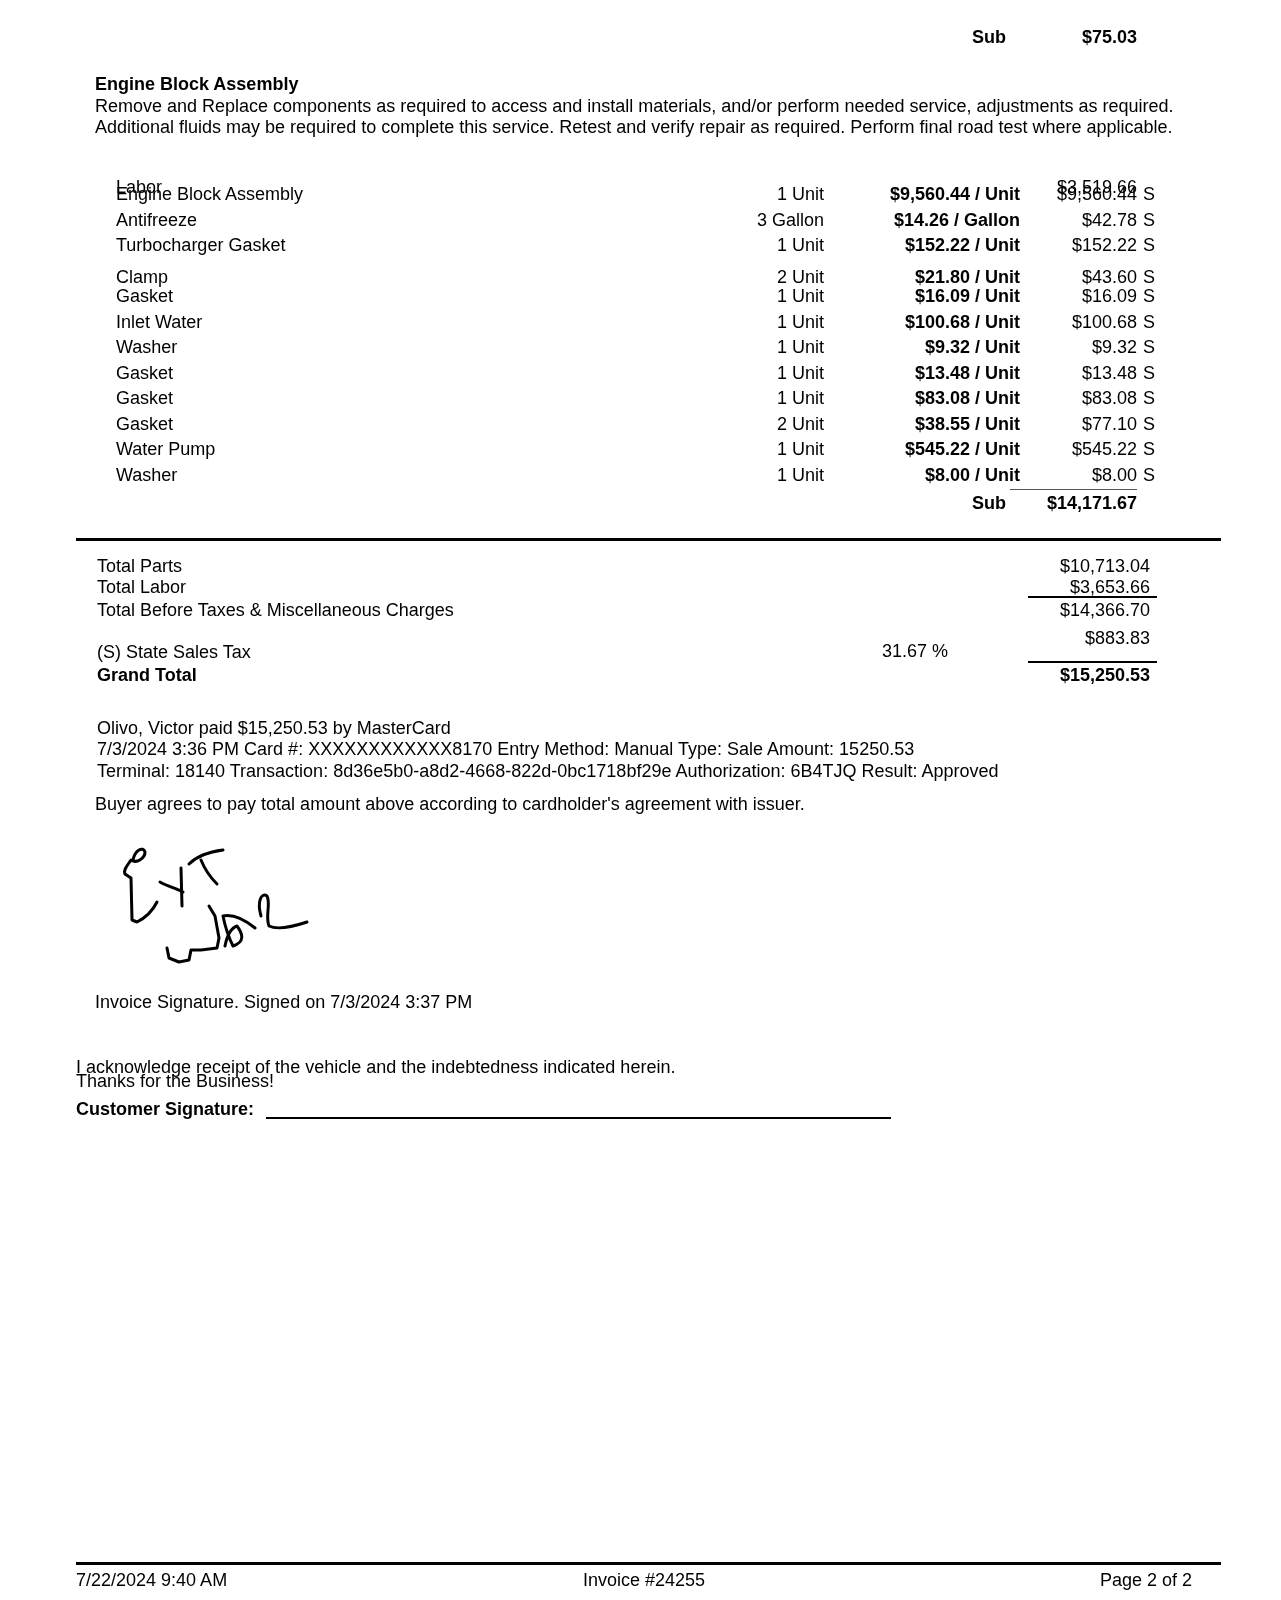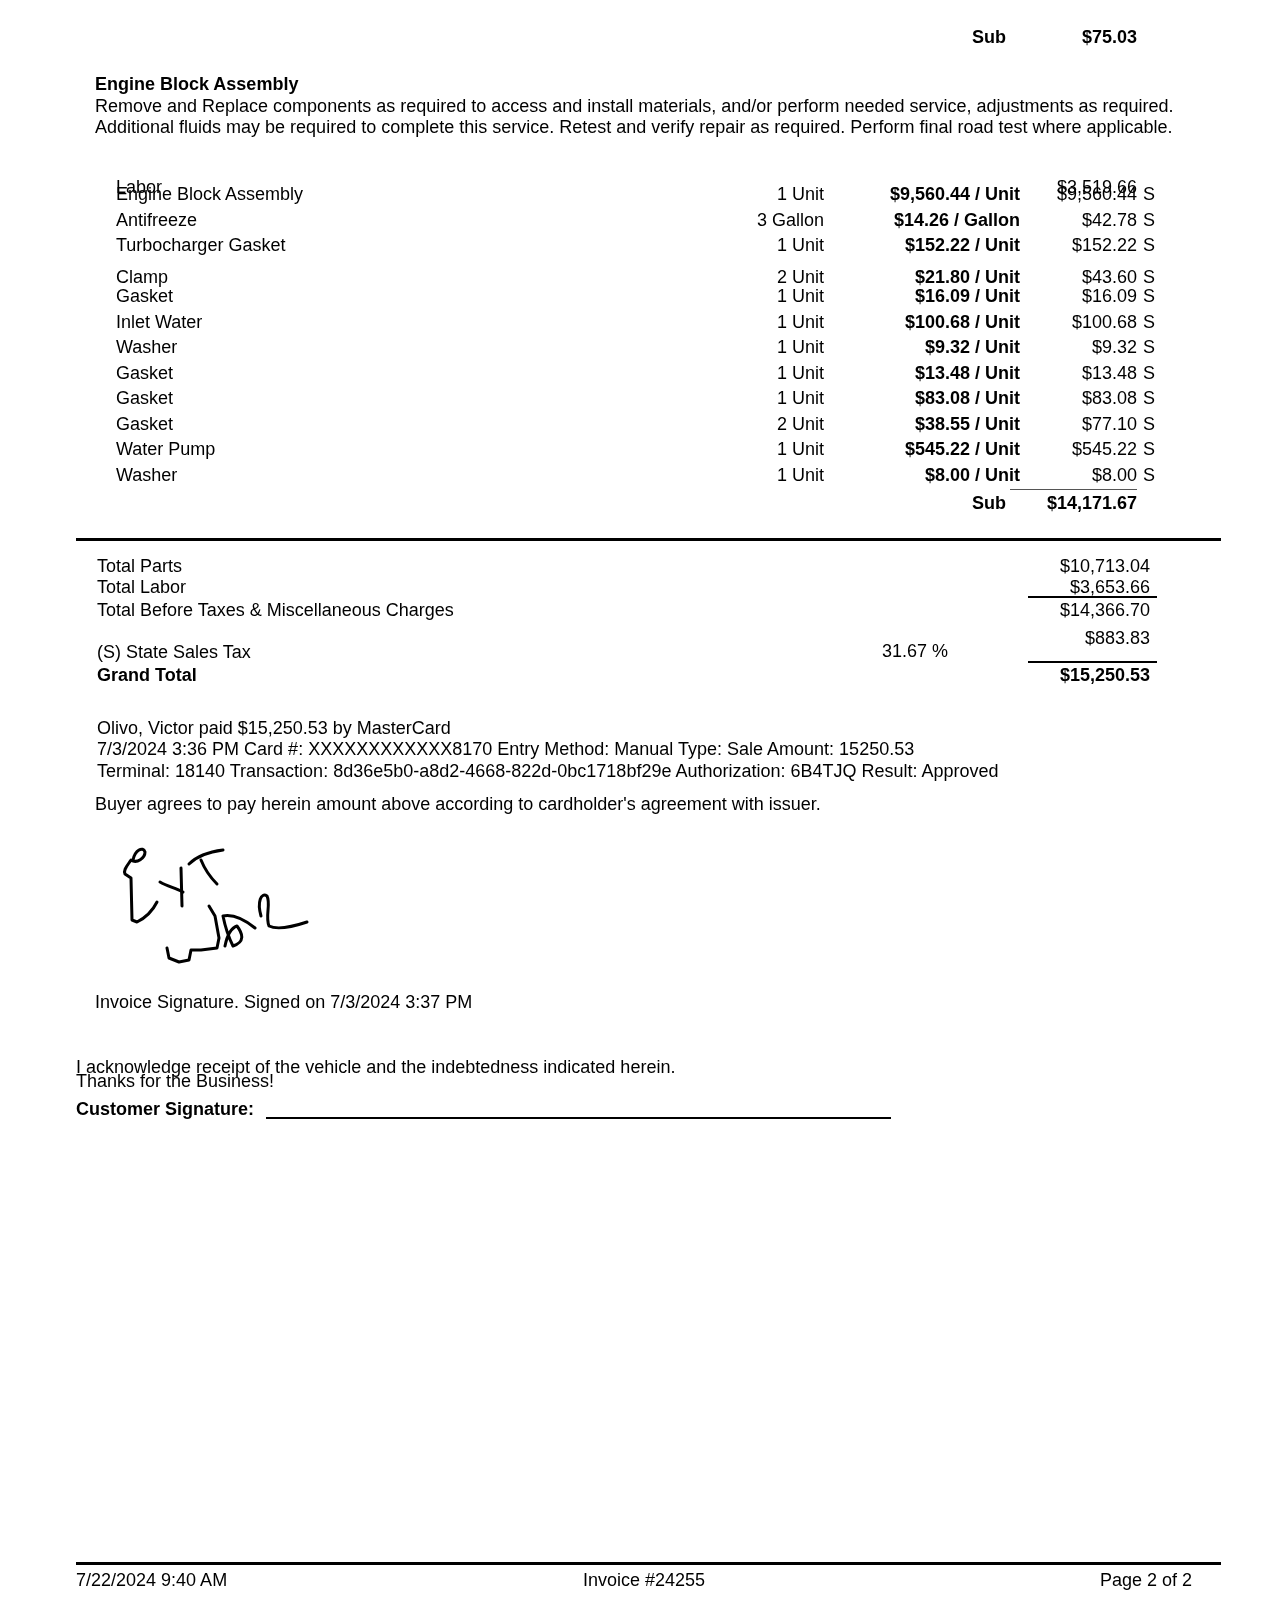--- a/index.html
+++ b/index.html
@@ -174,21 +174,21 @@
 <div class="tot-label" style="top:642px;">(S) State Sales Tax</div>
 <div class="abs" id="tax-rate">31.67 %</div>
 <div class="tot-val" style="top:628px;">$883.83</div>
 <div class="uline" style="top:661px;"></div>
 <div class="tot-label b" style="top:665px;">Grand Total</div>
 <div class="tot-val b" style="top:665px;">$15,250.53</div>
 
 <div class="pay" style="top:718px;">Olivo, Victor paid $15,250.53 by MasterCard</div>
 <div class="pay" style="top:739px;">7/3/2024 3:36 PM Card #: XXXXXXXXXXXX8170 Entry Method: Manual Type: Sale Amount: 15250.53</div>
 <div class="pay" style="top:761px;">Terminal: 18140 Transaction: 8d36e5b0-a8d2-4668-822d-0bc1718bf29e Authorization: 6B4TJQ Result: Approved</div>
-<div class="abs" id="buyer-agree">Buyer agrees to pay herein amount above according to cardholder's agreement with issuer.</div>
+<div class="abs" id="buyer-agree">Buyer agrees to pay total amount above according to cardholder's agreement with issuer.</div>
 
 <svg id="signature" viewBox="0 0 215 140">
   <g fill="none" stroke="#000" stroke-width="3" stroke-linecap="round" stroke-linejoin="round">
     <path d="M28 30 C30 20 38 16 40 22 C40 28 32 34 26 30 C22 36 18 40 20 44 L26 48 L27 90 L32 92 C40 88 48 80 52 72"></path>
     <path d="M55 52 C62 56 70 58 78 62"></path>
     <path d="M76 38 L77 76"></path>
     <path d="M84 34 C92 26 102 22 118 20"></path>
     <path d="M96 30 C100 40 106 48 112 54"></path>
     <path d="M62 118 L64 128 L74 132 L84 130 L86 120 L96 120 L112 118 L114 108 L110 86 L104 76"></path>
     <path d="M120 116 C122 106 126 98 132 96 C138 104 140 112 128 116 C124 108 120 96 118 86 C128 84 140 90 150 98"></path>

